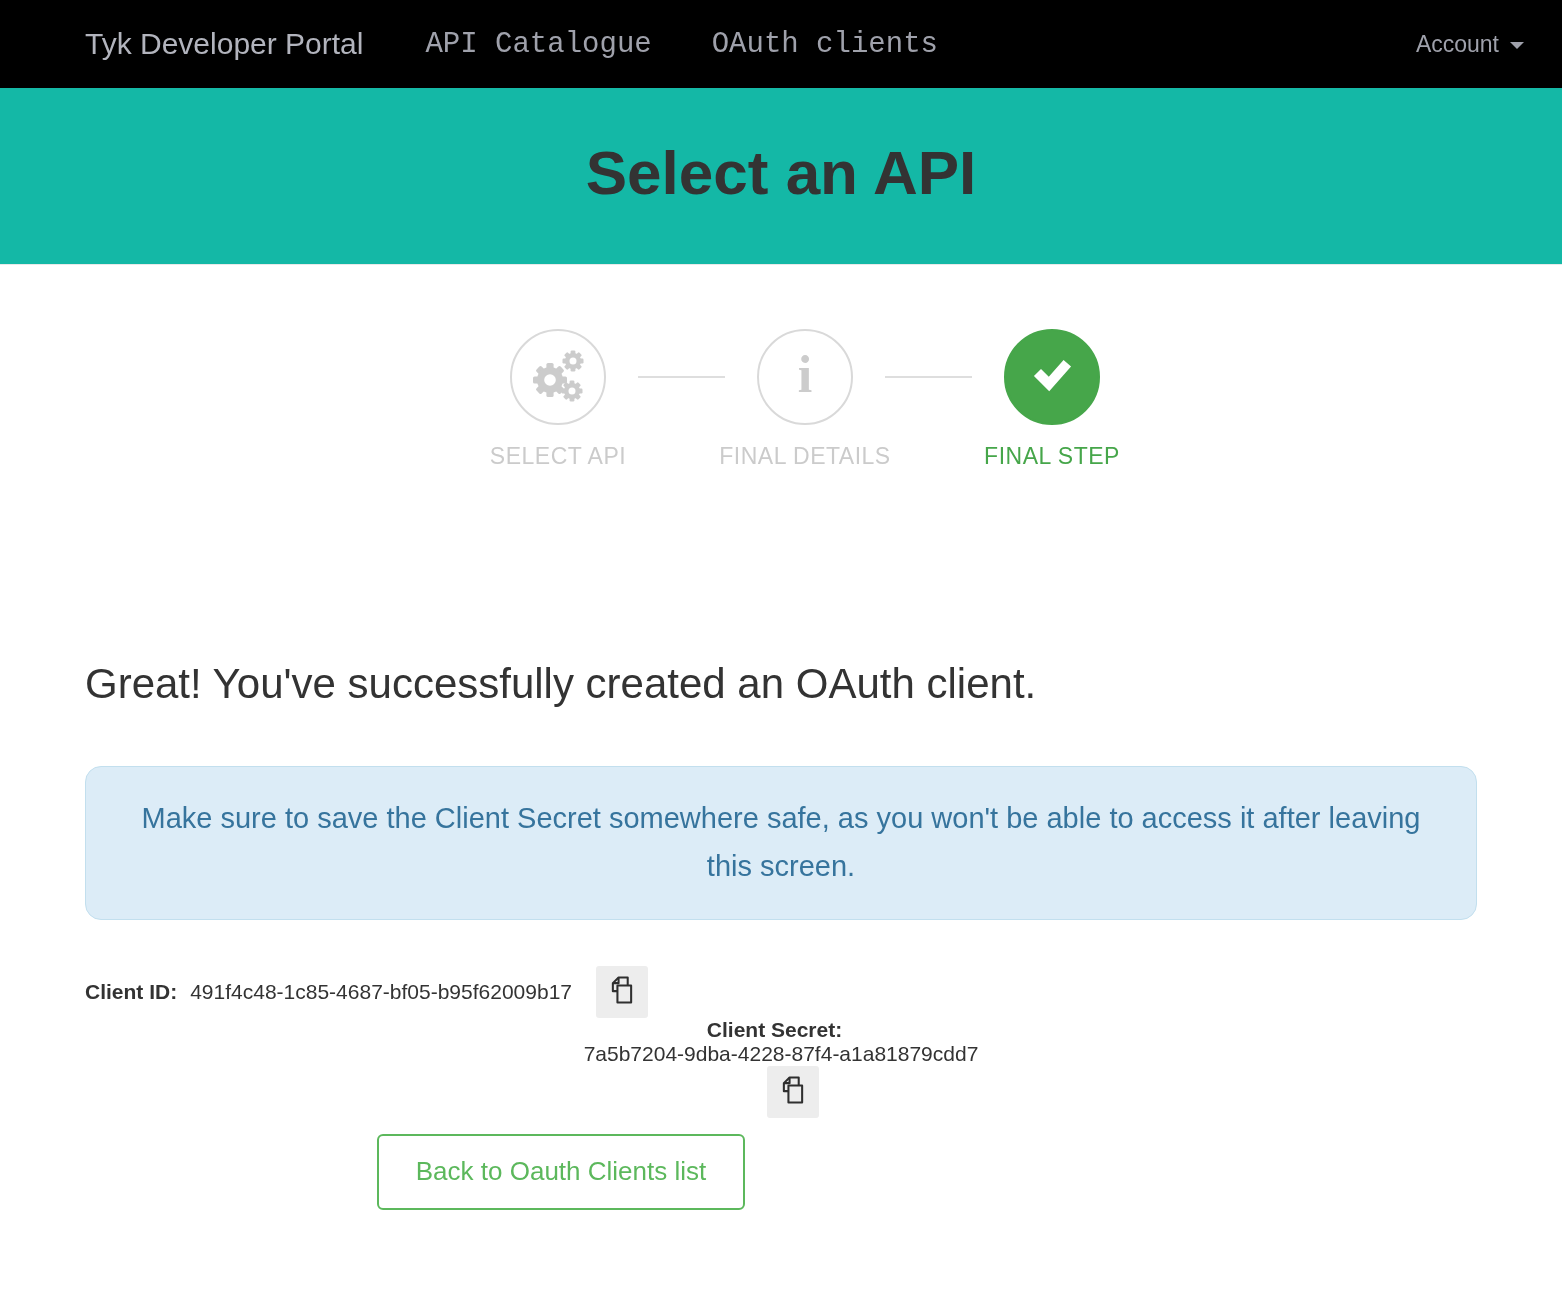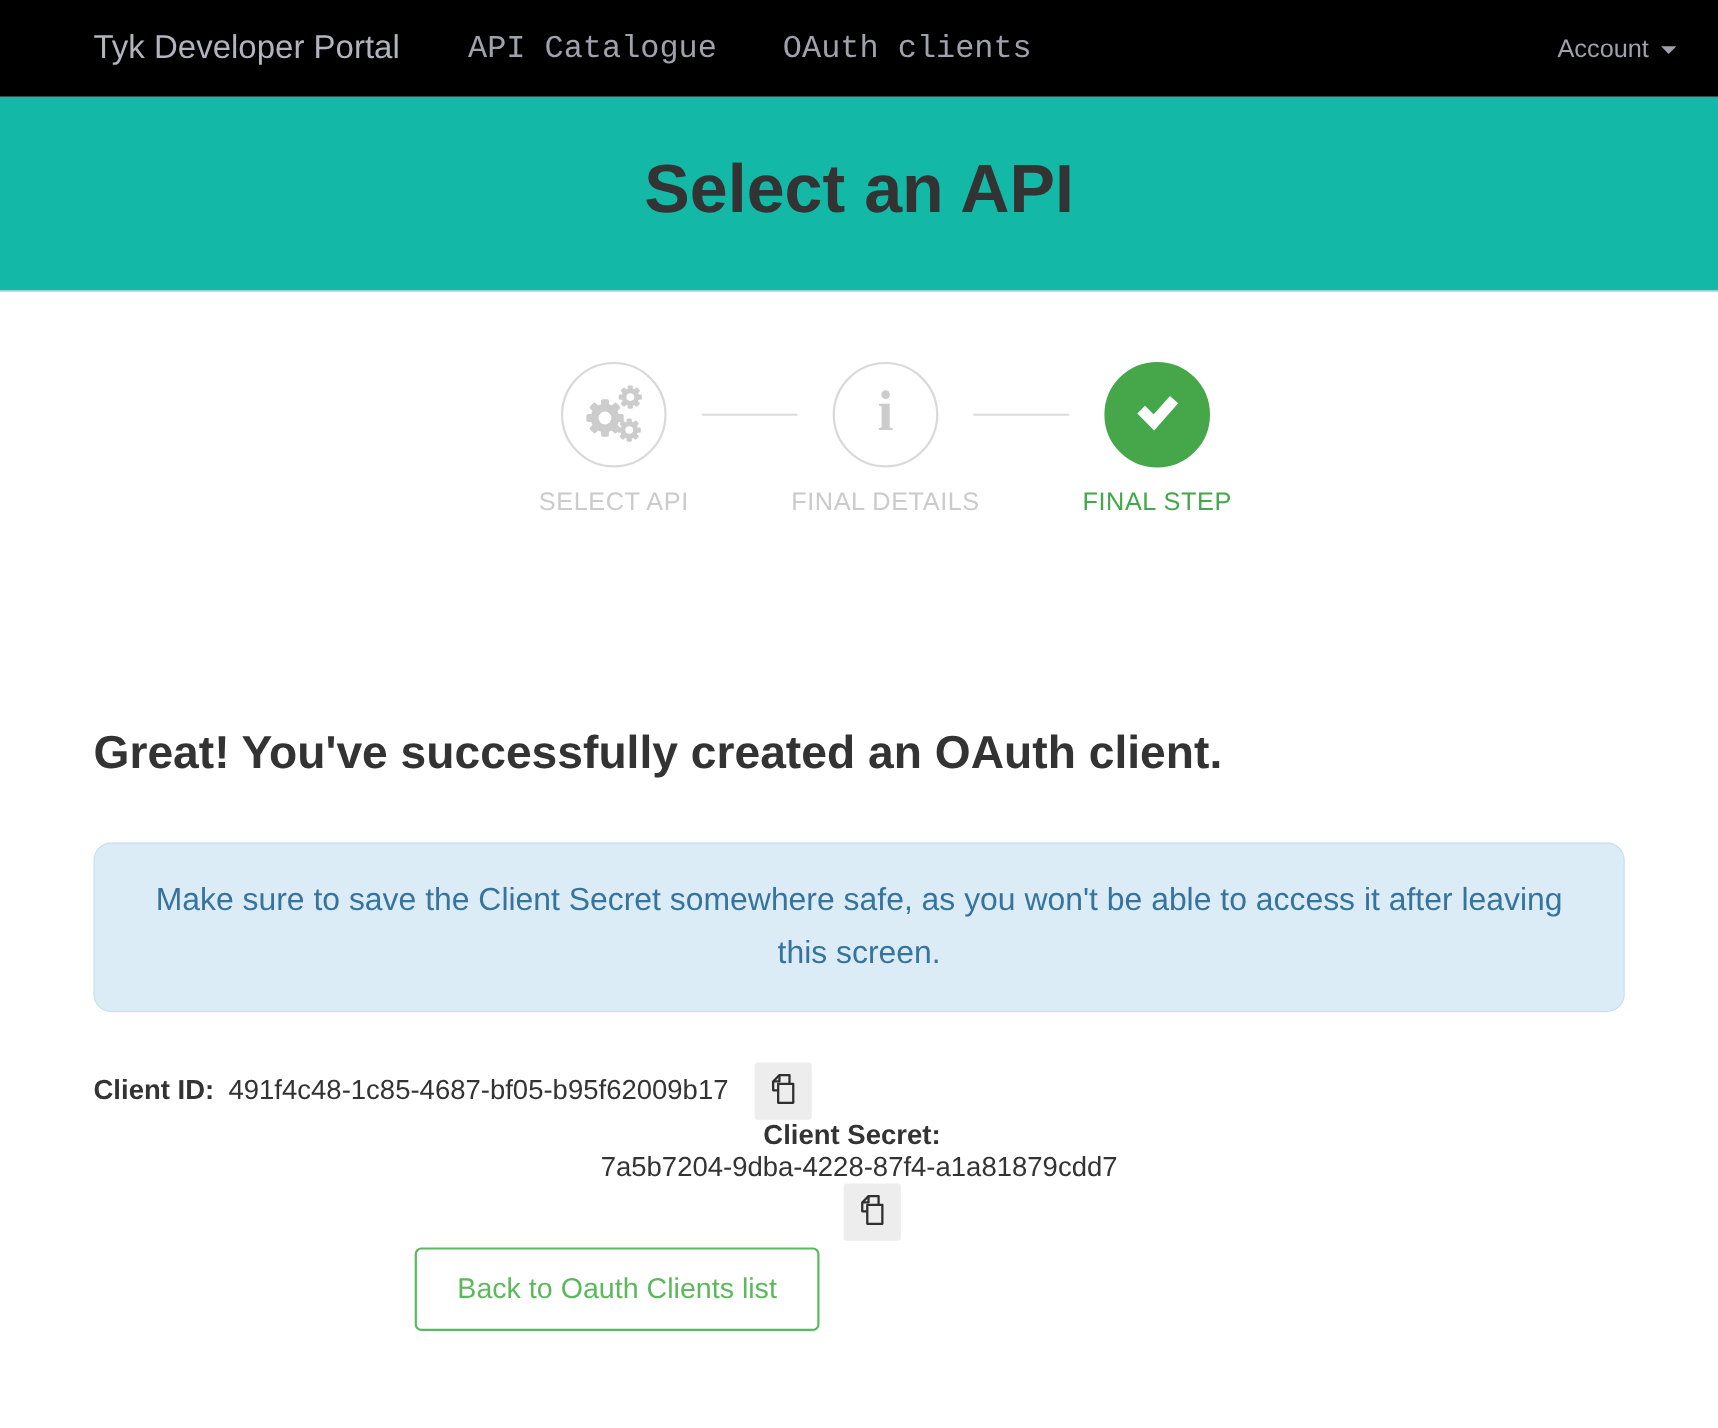--- a/index.html
+++ b/index.html
@@ -42,27 +42,27 @@
   .connector { width: 87px; height: 2px; background: #dedede; margin-top: 47px; }
   .step-label { margin-top: 18px; font-size: 23px; color: #cbcbcb; white-space: nowrap; letter-spacing: 0.5px; }
   .step-label.complete { color: #46a64a; }
   .info-glyph {
     font-family: "Liberation Serif", serif; font-weight: bold;
     font-size: 52px; line-height: 1; color: #ccc; margin-top: -4px;
   }
 
   
   .content { padding: 0 85px; }
-  .success-heading { margin: 190px 0 0 0; font-size: 42px; font-weight: bold; color: #333; }
+  .success-heading { margin: 190px 0 0 0; font-size: 42px; font-weight: normal; color: #333; }
   .alert {
     margin-top: 58px; background: #dcecf7; border: 1px solid #c2dfee; border-radius: 16px;
     padding: 28px 40px; text-align: center;
     font-size: 29px; color: #36749d; line-height: 1.65;
   }
-  .client-row { margin-top: 46px; height: 52px; display: flex; align-items: center; font-size: 25px; color: #333; }
+  .client-row { margin-top: 46px; height: 52px; display: flex; align-items: center; font-size: 21px; color: #333; }
   .client-row + .client-row { margin-top: 0; flex-direction: column; }
   .client-label { font-weight: bold; margin-right: 13px; white-space: nowrap; }
   .client-value { white-space: nowrap; }
   .copy-btn {
     margin-left: 24px; width: 52px; height: 52px; flex: 0 0 auto;
     background: #ededed; border: none; border-radius: 3px;
     display: flex; align-items: center; justify-content: center; cursor: pointer; padding: 0;
   }
   .back-btn {
     margin-top: 64px; margin-left: 292px;

